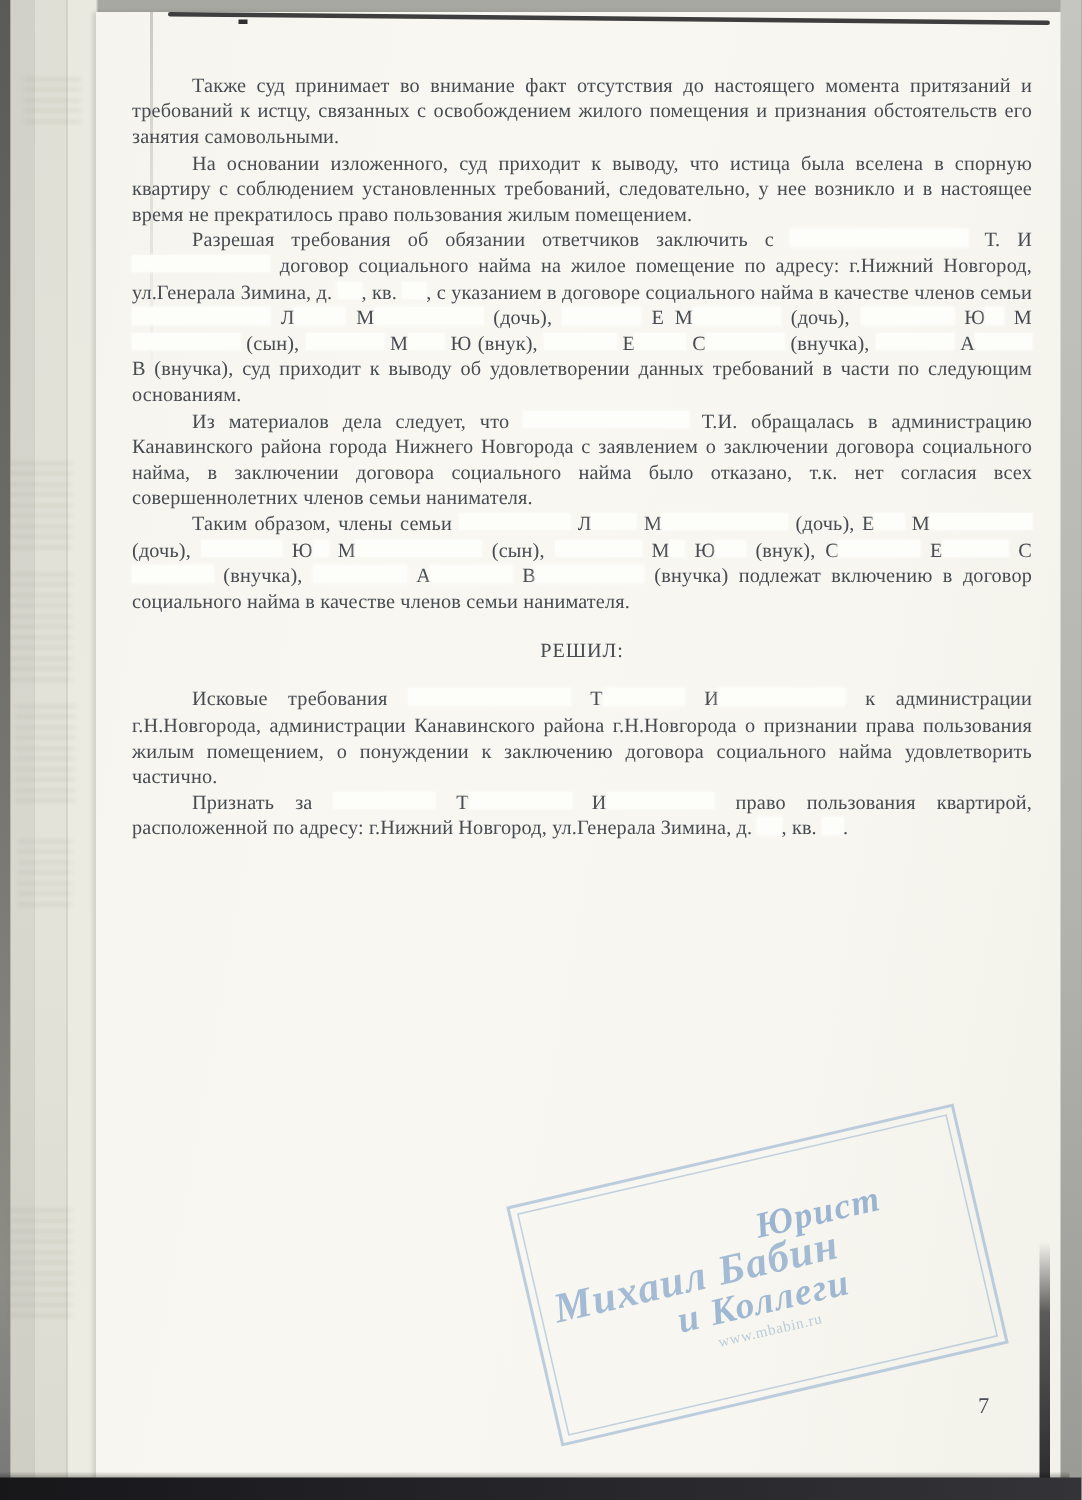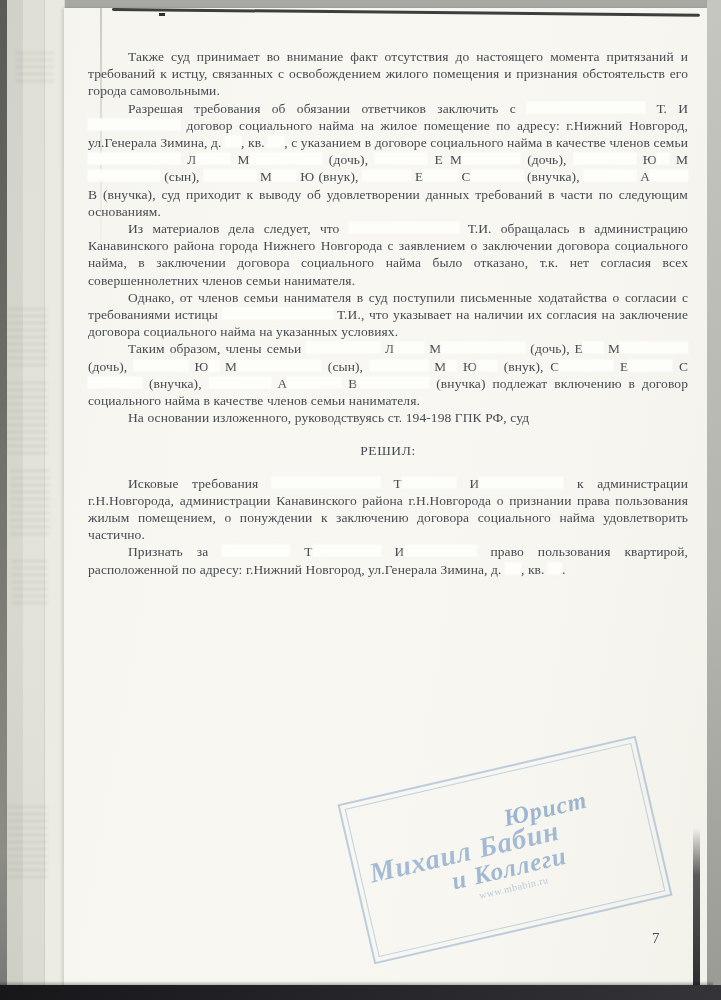--- a/index.html
+++ b/index.html
@@ -79,26 +79,25 @@
 <div class="smudge" style="left:12px;top:560px;width:36px;height:48px;"></div>
 <div class="smudge" style="left:6px;top:806px;width:42px;height:74px;"></div>
 
 <div class="page">
   <div class="fold-line"></div>
   <div class="top-line"></div>
   <div class="top-tick"></div>
   <div class="right-dark"></div>
 
   <div class="content" id="doc-content">
-      <p class="para indent">Также суд принимает во внимание факт отсутствия до настоящего момента притязаний и требований к истцу, связанных с освобождением жилого помещения и признания обстоятельств его города самовольными.</p>
+      <p class="para indent">Также суд принимает во внимание факт отсутствия до настоящего момента притязаний и требований к истцу, связанных с освобождением жилого помещения и признания обстоятельств его занятия самовольными.</p>
+      <p class="para indent">На основании изложенного, суд приходит к выводу, что истица была вселена в спорную квартиру с соблюдением установленных требований, следовательно, у нее возникло и в настоящее время не прекратилось право пользования жилым помещением.</p>
       <p class="para indent">Разрешая требования об обязании ответчиков заключить с <span class="redact" style="width: 118px;"></span> Т. И<span class="redact" style="width: 92px;"></span> договор социального найма на жилое помещение по адресу: г.Нижний Новгород, ул.Генерала Зимина, д. <span class="redact" style="width: 16px;"></span>, кв. <span class="redact" style="width: 16px;"></span>, с указанием в договоре социального найма в качестве членов семьи <span class="redact" style="width: 92px;"></span> Л<span class="redact" style="width: 34px;"></span> М<span class="redact" style="width: 72px;"></span> (дочь), <span class="redact" style="width: 52px;"></span> Е М<span class="redact" style="width: 58px;"></span> (дочь), <span class="redact" style="width: 62px;"></span> Ю<span class="redact" style="width: 12px;"></span> М<span class="redact" style="width: 72px;"></span> (сын), <span class="redact" style="width: 52px;"></span> М<span class="redact" style="width: 24px;"></span> Ю (внук), <span class="redact" style="width: 48px;"></span> Е<span class="redact" style="width: 34px;"></span> С<span class="redact" style="width: 52px;"></span> (внучка), <span class="redact" style="width: 52px;"></span> А<span class="redact" style="width: 38px;"></span> В (внучка), суд приходит к выводу об удовлетворении данных требований в части по следующим основаниям.</p>
       <p class="para indent">Из материалов дела следует, что <span class="redact" style="width: 110px;"></span> Т.И. обращалась в администрацию Канавинского района города Нижнего Новгорода с заявлением о заключении договора социального найма, в заключении договора социального найма было отказано, т.к. нет согласия всех совершеннолетних членов семьи нанимателя.</p>
-      <p class="para indent">Однако, от членов семьи нанимателя в суд поступили письменные ходатайства о согласии с требованиями истицы <span class="redact" style="width: 110px;"></span> Т.И., что указывает на наличии их согласия на заключение договора социального найма на указанных условиях.</p>
       <p class="para indent">Таким образом, члены семьи <span class="redact" style="width: 74px;"></span> Л<span class="redact" style="width: 30px;"></span> М<span class="redact" style="width: 84px;"></span> (дочь), Е<span class="redact" style="width: 20px;"></span> М<span class="redact" style="width: 68px;"></span> (дочь), <span class="redact" style="width: 54px;"></span> Ю<span class="redact" style="width: 10px;"></span> М<span class="redact" style="width: 84px;"></span> (сын), <span class="redact" style="width: 58px;"></span> М<span class="redact" style="width: 10px;"></span> Ю<span class="redact" style="width: 20px;"></span> (внук), С<span class="redact" style="width: 54px;"></span> Е<span class="redact" style="width: 44px;"></span> С<span class="redact" style="width: 54px;"></span> (внучка), <span class="redact" style="width: 62px;"></span> А<span class="redact" style="width: 54px;"></span> В<span class="redact" style="width: 72px;"></span> (внучка) подлежат включению в договор социального найма в качестве членов семьи нанимателя.</p>
-      <p class="para indent">На основании изложенного, руководствуясь ст. 194-198 ГПК РФ, суд</p>
       <p class="para center">РЕШИЛ:</p>
       <p class="para indent">Исковые требования <span class="redact" style="width: 108px;"></span> Т<span class="redact" style="width: 54px;"></span> И<span class="redact" style="width: 84px;"></span> к администрации г.Н.Новгорода, администрации Канавинского района г.Н.Новгорода о признании права пользования жилым помещением, о понуждении к заключению договора социального найма удовлетворить частично.</p>
       <p class="para indent">Признать за <span class="redact" style="width: 68px;"></span> Т<span class="redact" style="width: 68px;"></span> И<span class="redact" style="width: 72px;"></span> право пользования квартирой, расположенной по адресу: г.Нижний Новгород, ул.Генерала Зимина, д. <span class="redact" style="width: 16px;"></span>, кв. <span class="redact" style="width: 14px;"></span>.</p>
     </div>
 
   <div class="page-number">7</div>
 </div>
 
 <div class="stamp">
   <span class="w1">Юрист</span>

